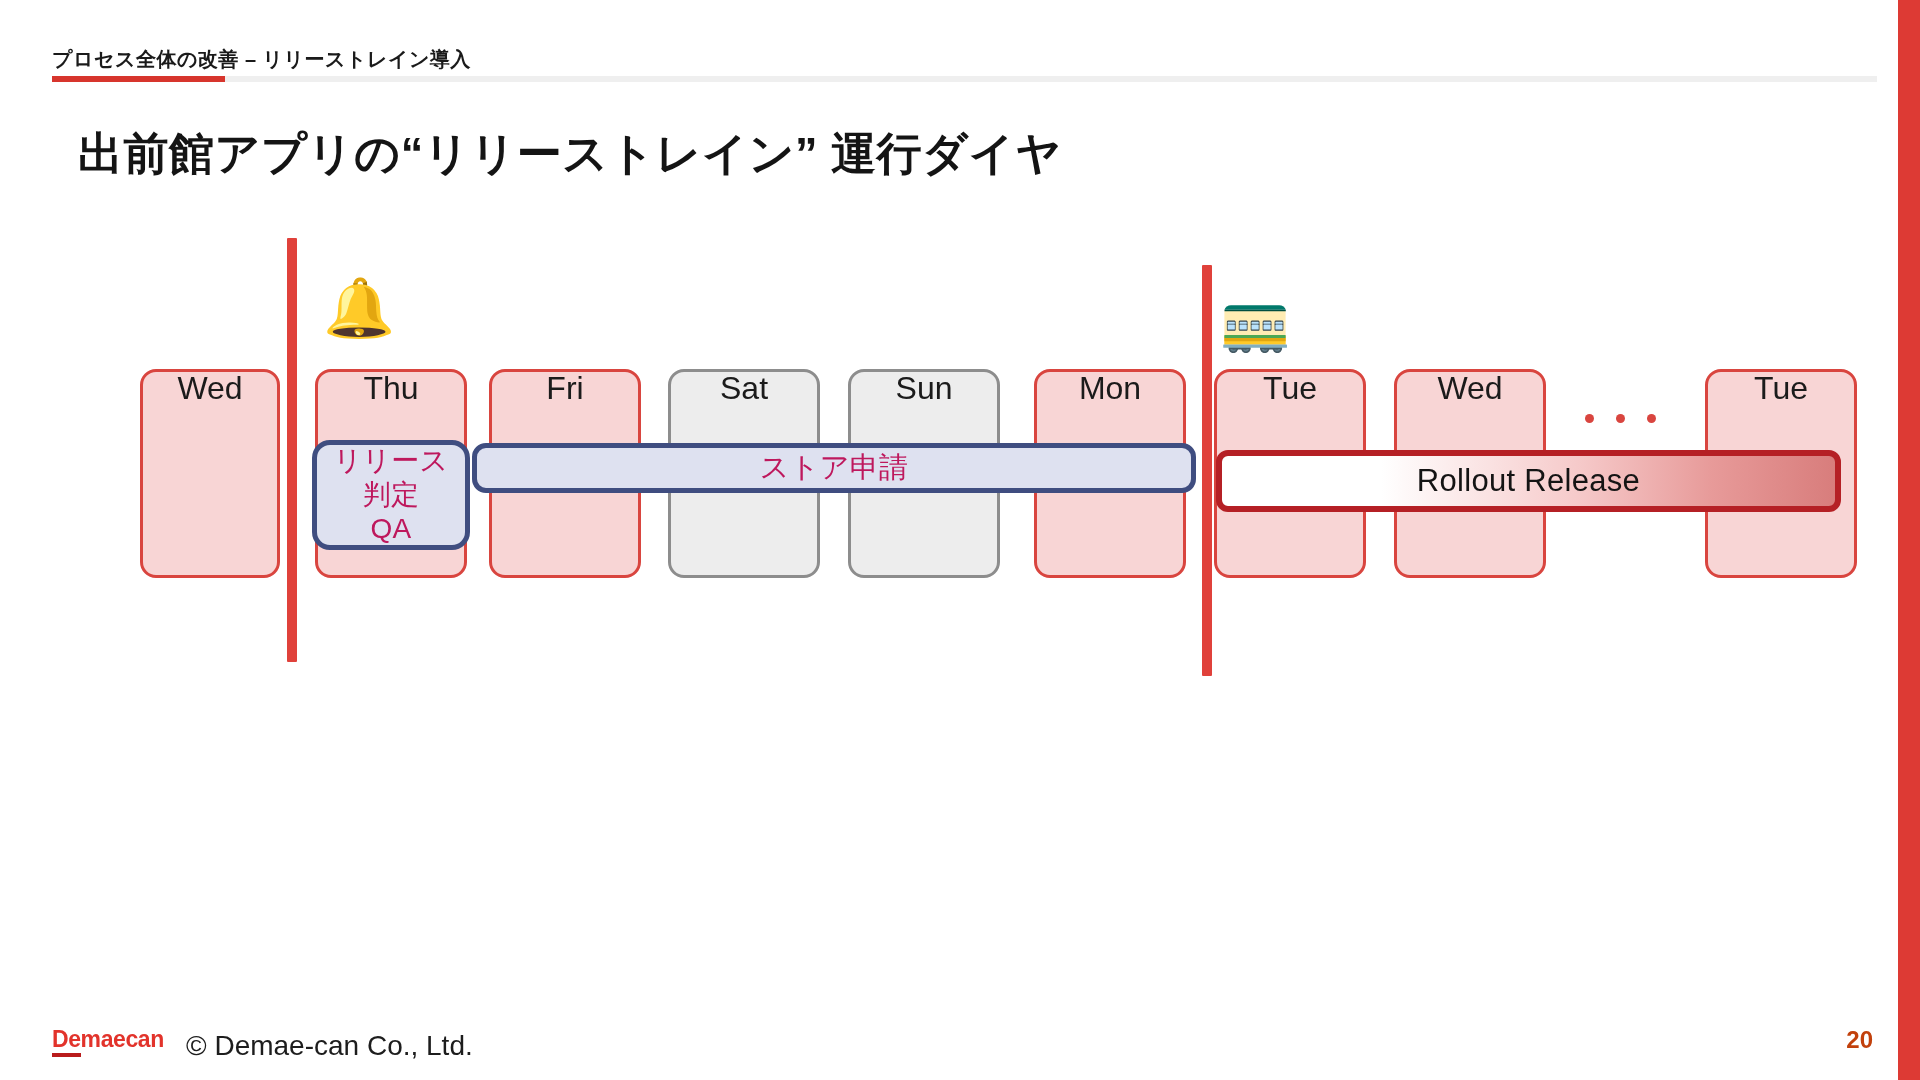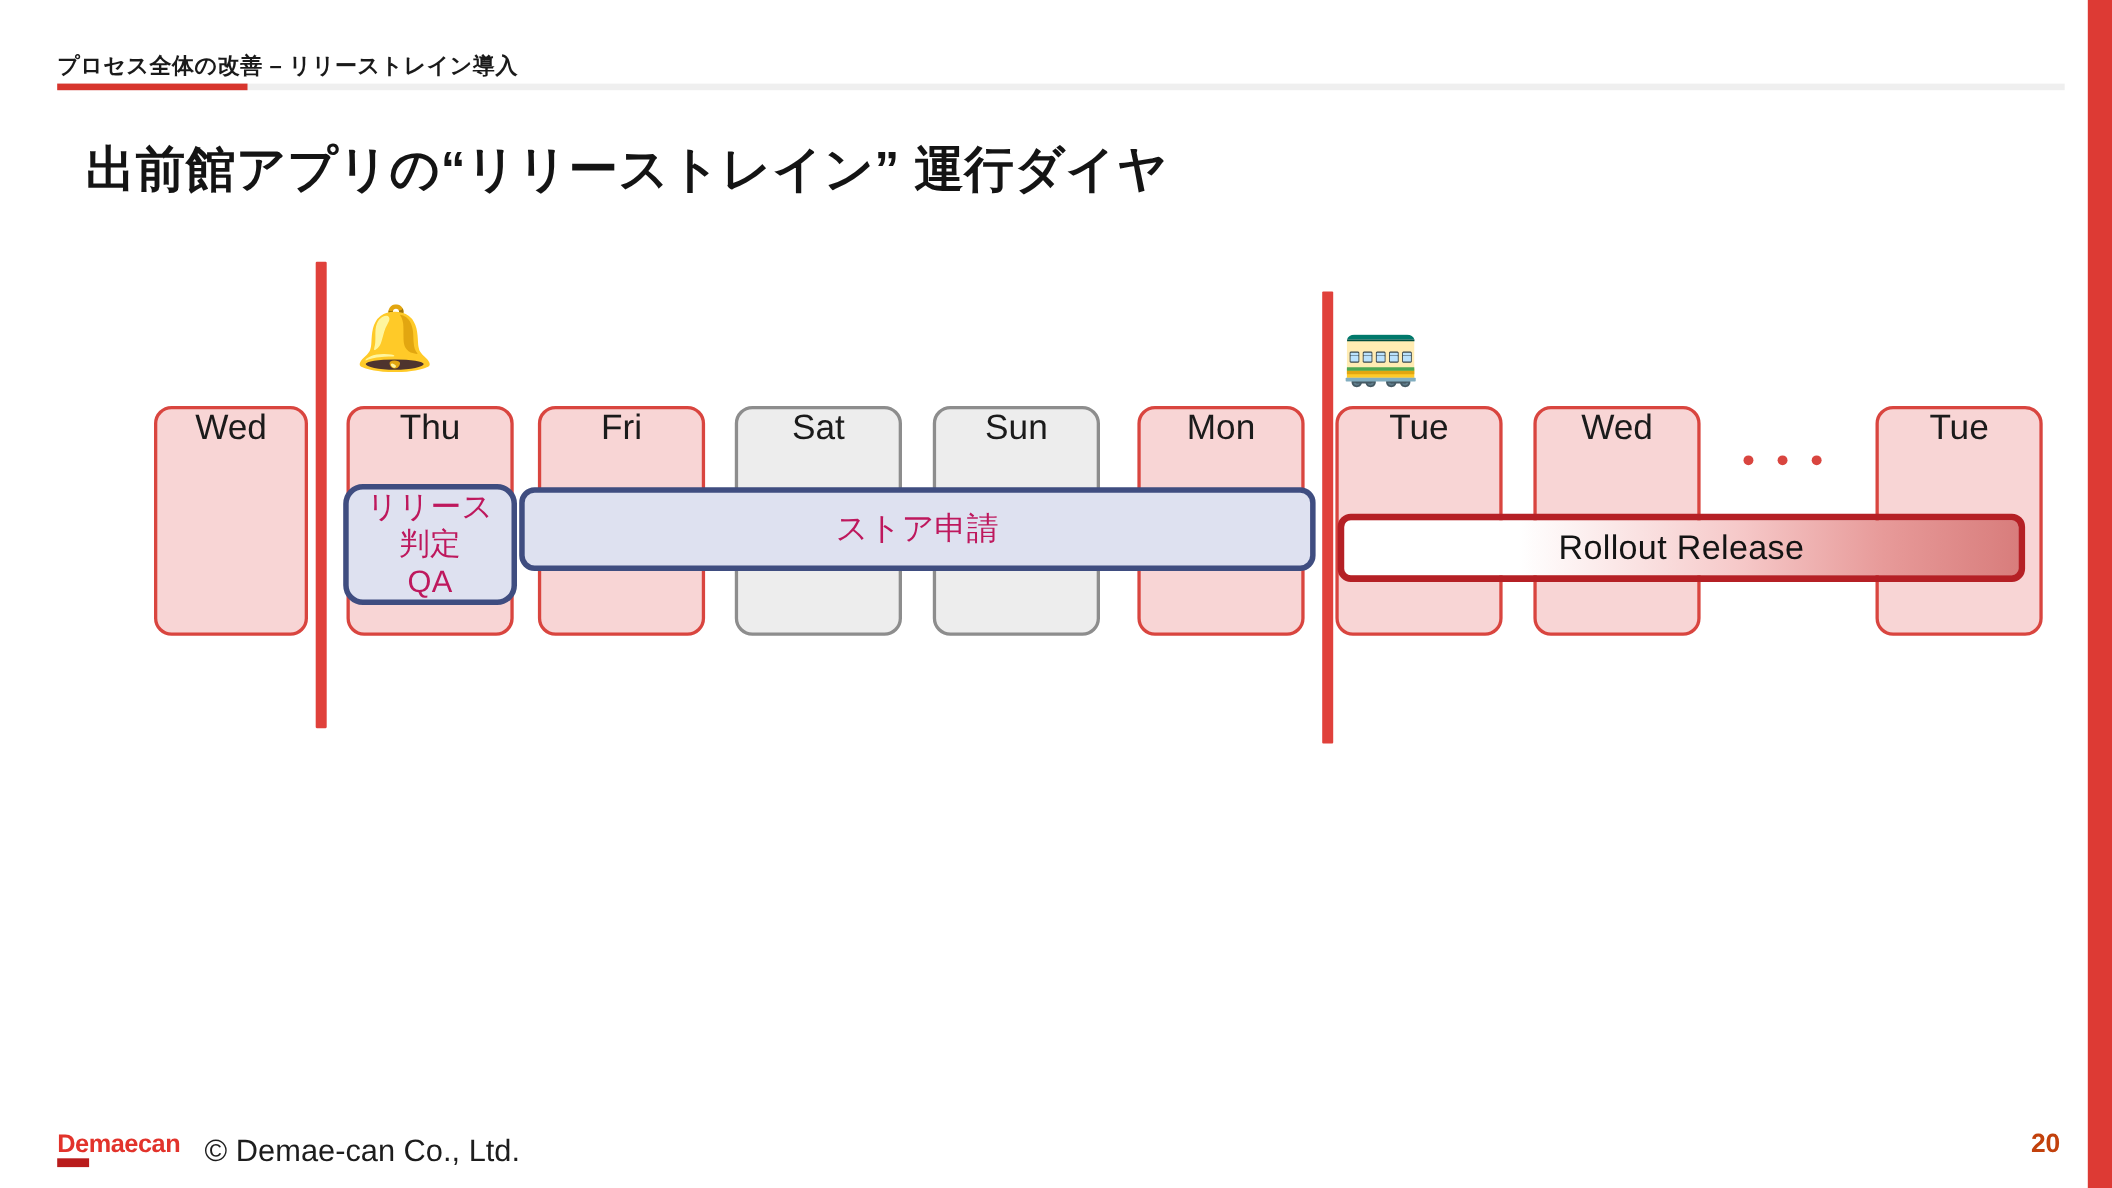--- a/index.html
+++ b/index.html
@@ -153,21 +153,20 @@
     font-size: 28px;
   }
   .bar.store {
     background: #dee1f0;
     border: 5px solid #3f4d80;
   }
   .bar.rollout {
     background: linear-gradient(to right, #ffffff 0%, #ffffff 26%, #f6caca 58%, #e79a99 80%, #d87d7c 100%);
     border: 6px solid #b52025;
     border-radius: 12px;
-    margin-top: 17px;
   }
   .bar.rollout span {
     font-size: 31px;
     color: #141414;
   }
 
   
   .ellipsis-dots {
     position: absolute;
     display: flex;
@@ -202,21 +201,21 @@
   .footer-logo {
     position: absolute;
     left: 52px;
     top: 1026px;
     font-size: 23px;
     font-weight: bold;
     color: #e2332b;
     letter-spacing: -0.4px;
   }
   .footer-logo .u {
-    border-bottom: 8px solid #b91c1c;
+    border-bottom: 4px solid #b91c1c;
     padding-bottom: 1px;
   }
   .footer-copy {
     position: absolute;
     left: 186px;
     top: 1030px;
     font-size: 28px;
     color: #1d1d1d;
   }
   .page-number {
@@ -282,21 +281,21 @@
 
     <div class="emoji-badge" style="left:323px;top:279px;">🔔</div>
     <div class="emoji-badge" style="left:1219px;top:292px;">🚃</div>
 
     <div class="bar qa" style="left:312px;top:440px;width:158px;height:110px;">
       <span>リリース</span>
       <span>判定</span>
       <span>QA</span>
     </div>
 
-    <div class="bar store" style="left:472px;top:443px;width:724px;height:76px;">
+    <div class="bar store" style="left:472px;top:443px;width:724px;height:50px;">
       <span>ストア申請</span>
     </div>
 
     <div class="bar rollout" style="left:1216px;top:450px;width:625px;height:62px;">
       <span>Rollout Release</span>
     </div>
 
 
 
   </div>

